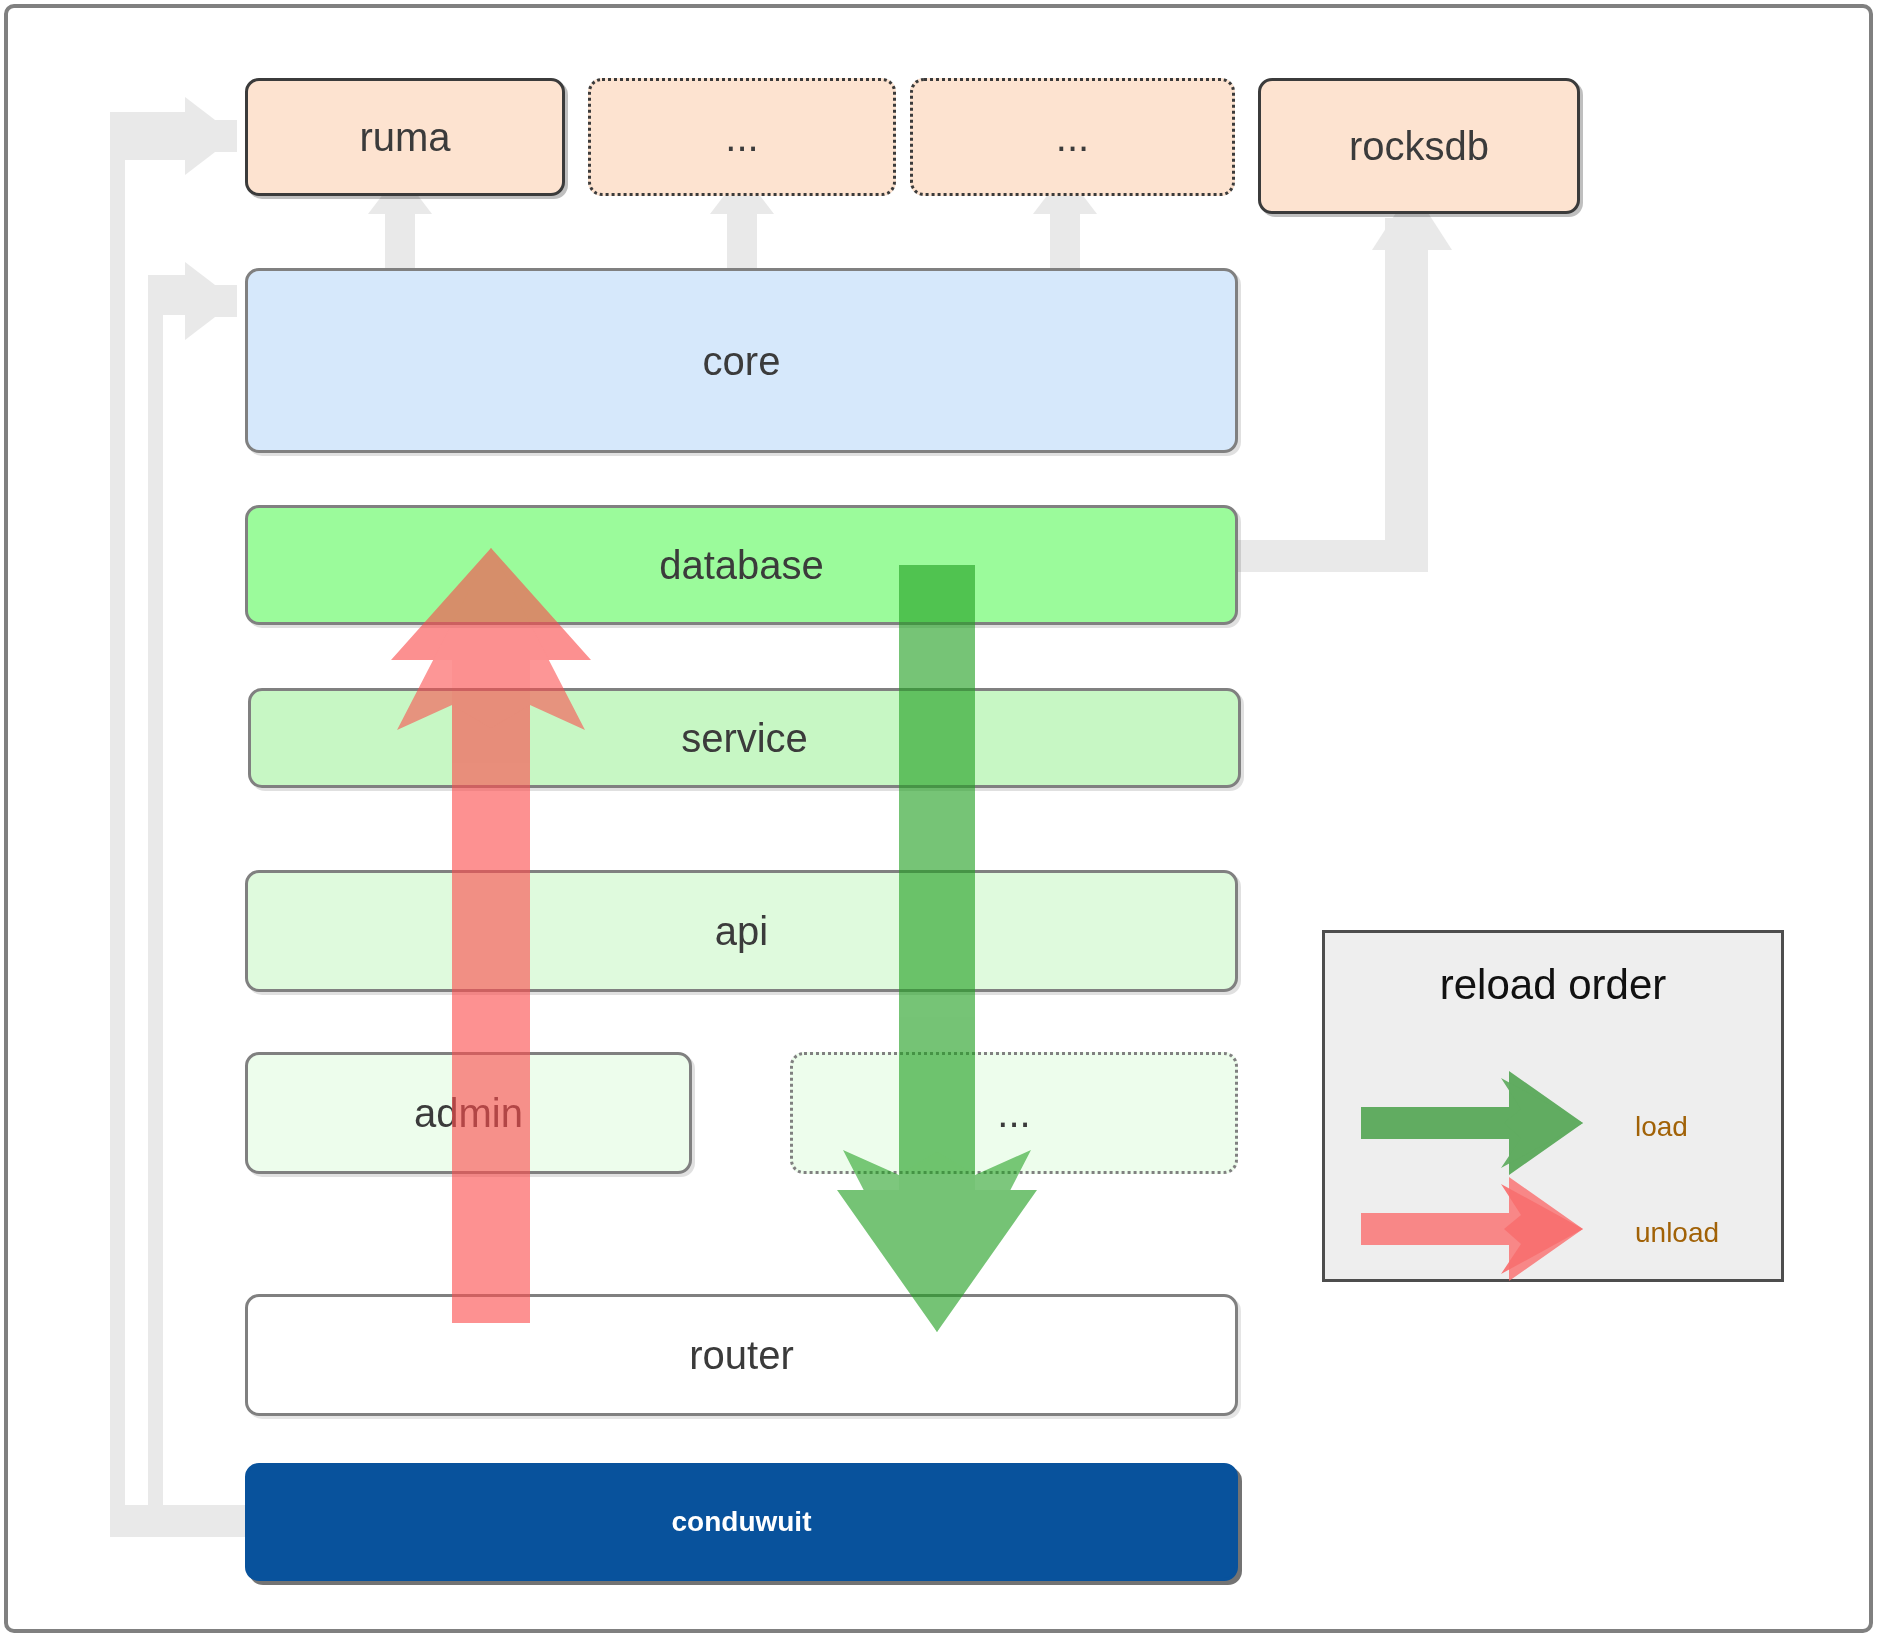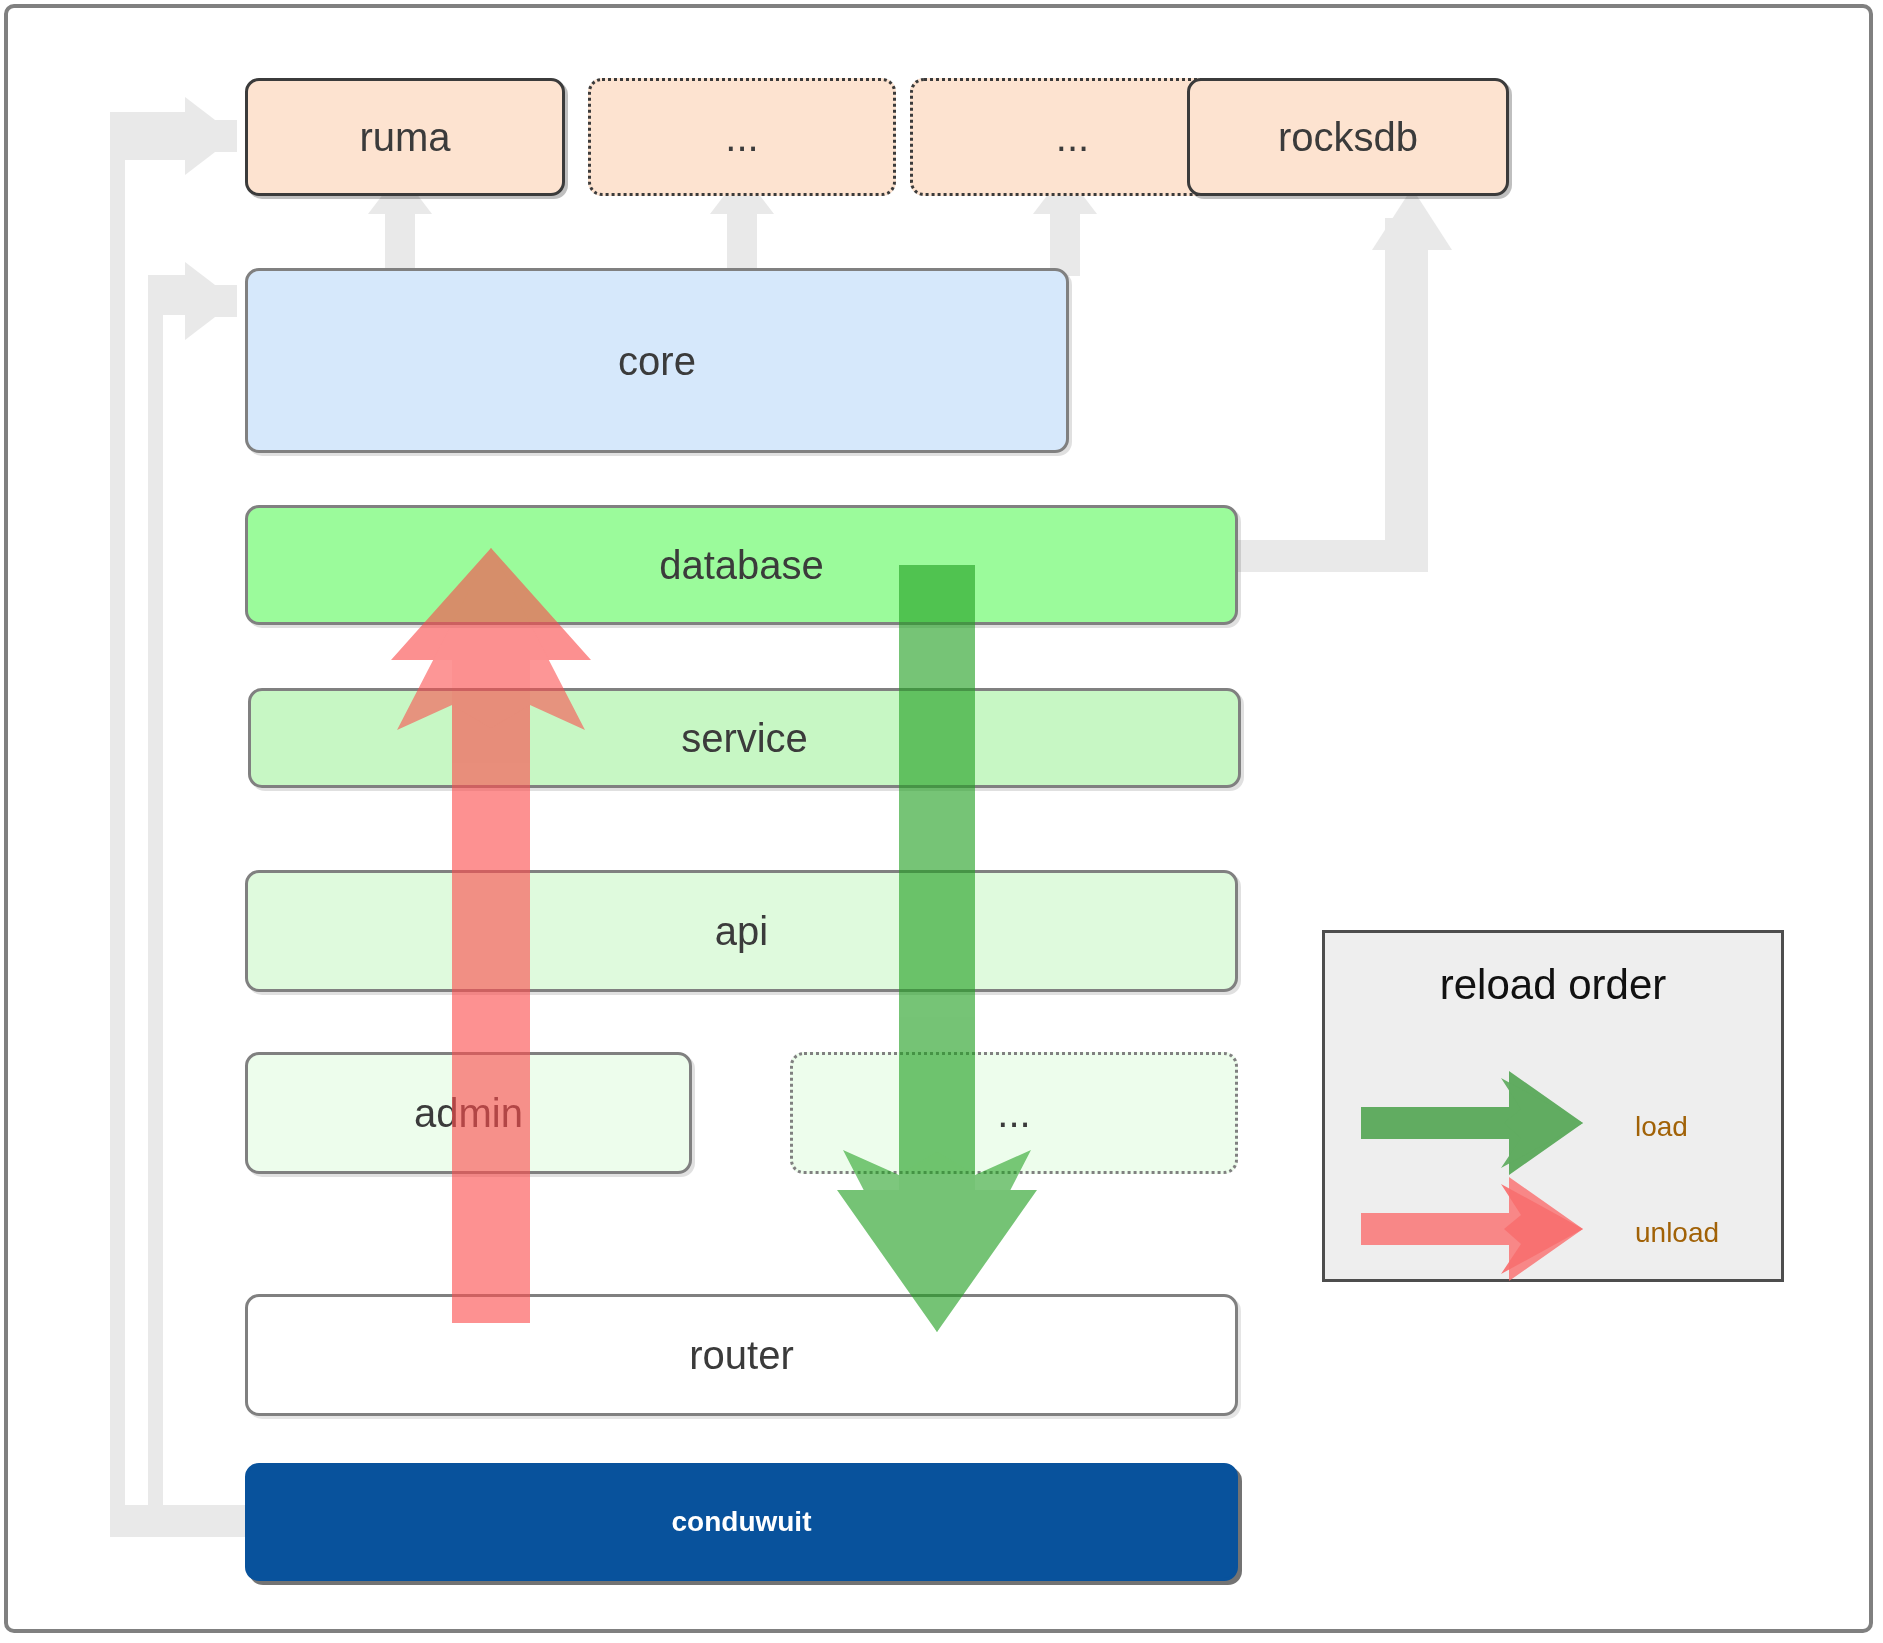--- a/index.html
+++ b/index.html
@@ -81,25 +81,25 @@
   </div>
 
   <div class="box peach-dot" style="left:588px;top:78px;width:308px;height:118px;">
     <span class="lbl">...</span>
   </div>
 
   <div class="box peach-dot" style="left:910px;top:78px;width:325px;height:118px;">
     <span class="lbl">...</span>
   </div>
 
-  <div class="box peach" style="left:1187px;top:78px;width:322px;height:118px;text-align:right;">
+  <div class="box peach" style="left:1258px;top:78px;width:322px;height:136px;text-align:right;">
     <span class="lbl">rocksdb</span>
   </div>
 
-  <div class="box core" style="left:245px;top:268px;width:824px;height:185px;">
+  <div class="box core" style="left:245px;top:268px;width:993px;height:185px;">
     <span class="lbl">core</span>
   </div>
 
   <div class="box database" style="left:245px;top:505px;width:993px;height:120px;">
     <span class="lbl">database</span>
   </div>
 
   <div class="box service" style="left:248px;top:688px;width:993px;height:100px;">
     <span class="lbl">service</span>
   </div>

